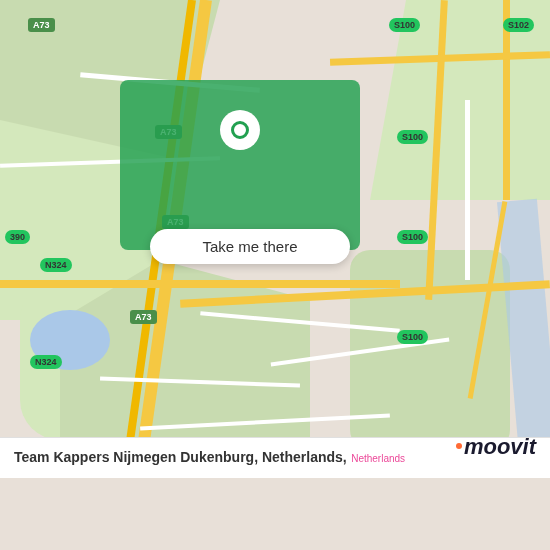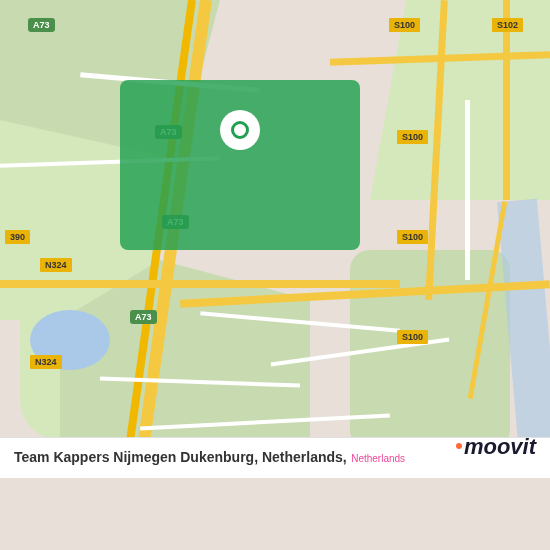--- a/index.html
+++ b/index.html
@@ -227,26 +227,26 @@
       background: #4a8f4a;
       color: white;
       font-size: 9px;
       font-weight: bold;
       padding: 2px 5px;
       border-radius: 3px;
       white-space: nowrap;
     }
     .road-label-yellow {
       position: absolute;
-      background: #eab308;
+      background: #22c55e;
       color: #333;
       font-size: 9px;
       font-weight: bold;
       padding: 2px 5px;
-      border-radius: 1px;
+      border-radius: 7px;
       white-space: nowrap;
     }
 
     
     .highlight-overlay {
       position: absolute;
       top: 80px;
       left: 120px;
       width: 240px;
       height: 170px;
@@ -386,31 +386,32 @@
   <span class="road-label" style="top:125px; left:155px;">A73</span>
   <span class="road-label" style="top:215px; left:162px;">A73</span>
   <span class="road-label" style="top:310px; left:130px;">A73</span>
   <span class="road-label-yellow" style="top:258px; left:40px;">N324</span>
   <span class="road-label-yellow" style="top:355px; left:30px;">N324</span>
   <span class="road-label-yellow" style="top:460px; left:105px;">N324</span>
   <span class="road-label-yellow" style="top:18px; right:130px;">S100</span>
   <span class="road-label-yellow" style="top:130px; right:122px;">S100</span>
   <span class="road-label-yellow" style="top:230px; right:122px;">S100</span>
   <span class="road-label-yellow" style="top:330px; right:122px;">S100</span>
-  <span class="road-label-yellow" style="top:18px; right:27px;">S102</span>
+  <span class="road-label-yellow" style="top:18px; right:16px;">S102</span>
   <span class="road-label-yellow" style="top:230px; left:5px;">390</span>
 
   <div class="highlight-overlay"></div>
 
   <div class="pin-container">
     <div class="pin-circle">
       <div class="pin-inner"></div>
     </div>
   </div>
 
+  <button class="take-me-btn">Take me there</button>
 
   <div class="bottom-bar">
     <div>
       <span class="location-name">Team Kappers Nijmegen Dukenburg, Netherlands,</span>
       <span class="location-country">Netherlands</span>
     </div>
   </div>
 
   <div class="moovit-logo">
     <div class="moovit-dot"></div>

